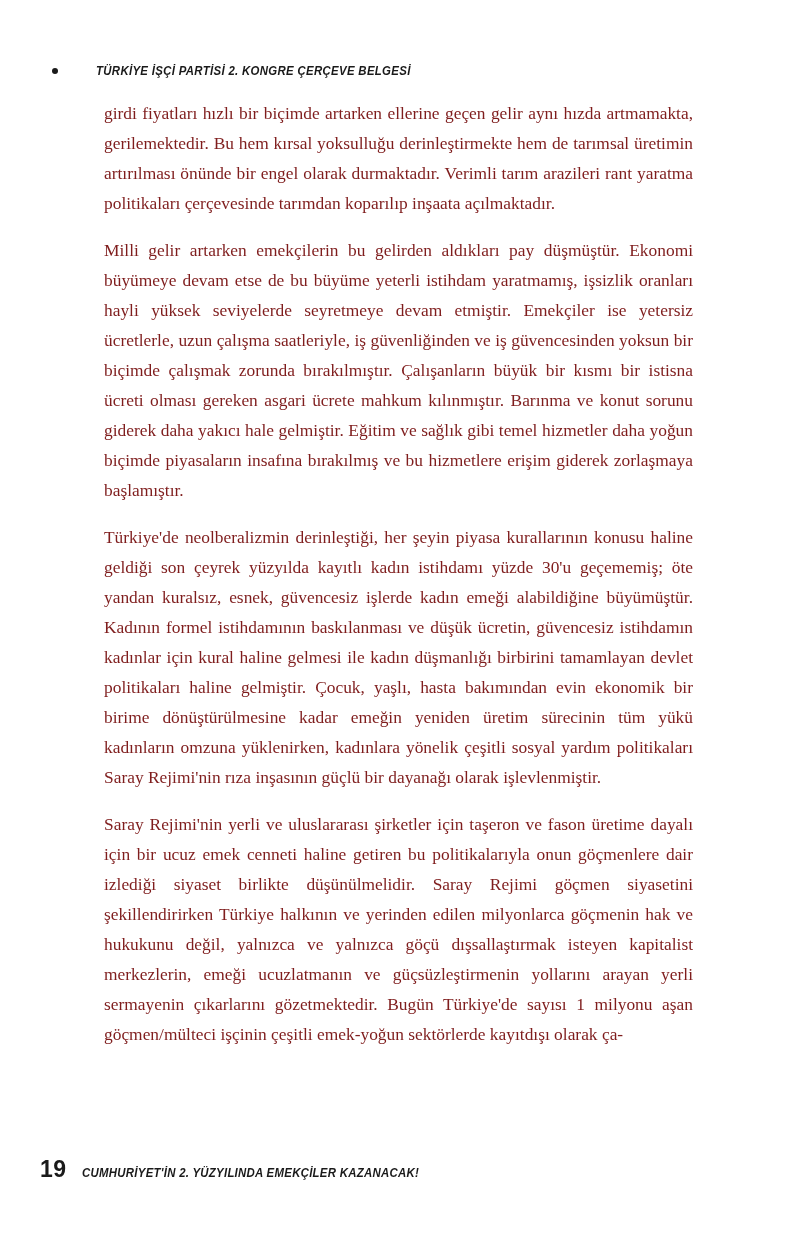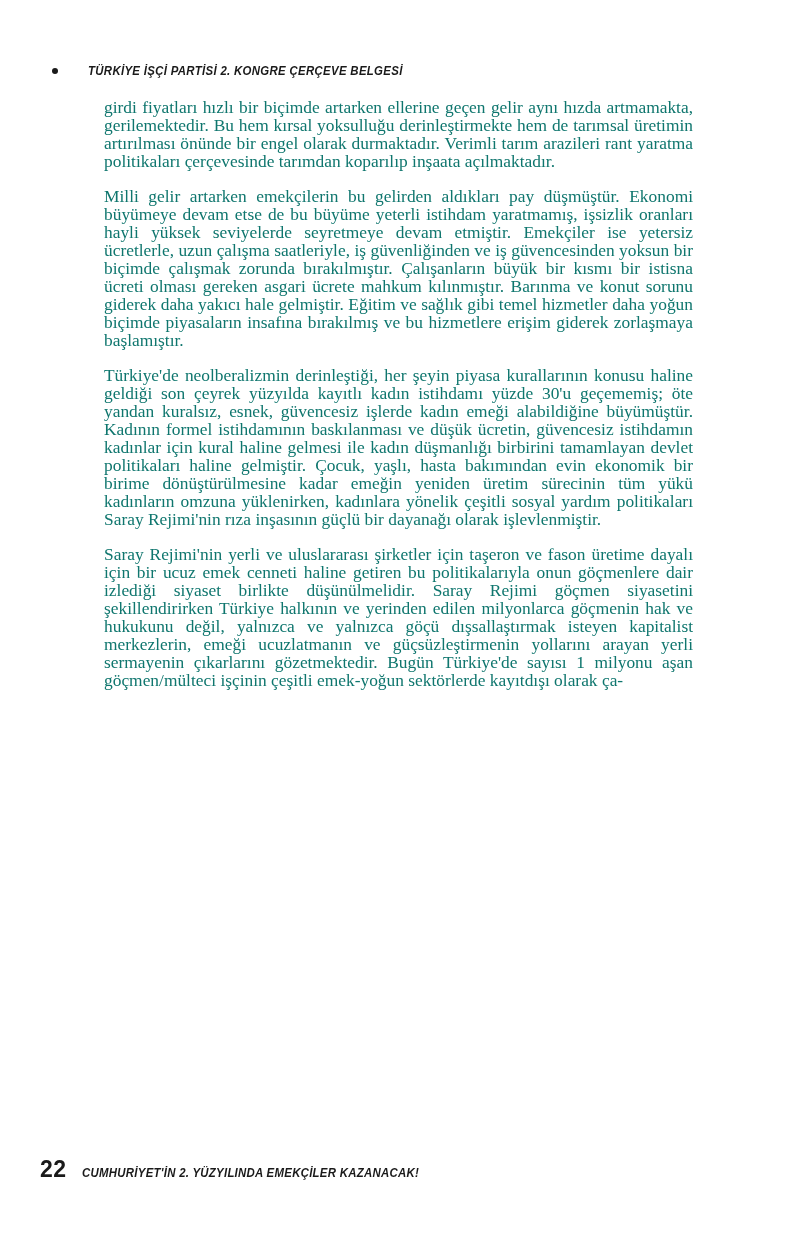--- a/index.html
+++ b/index.html
@@ -26,21 +26,21 @@
 
   
   .running-head {
     position: absolute;
     left: 52px;
     top: 62px;
     right: 52px;
     height: 18px;
     display: flex;
     align-items: center;
-    gap: 4px;
+    gap: 12px;
   }
   .head-bullet {
     width: 6px;
     height: 6px;
     border-radius: 50%;
     background: #1a1a1a;
     flex: 0 0 auto;
     margin-right: 26px;
   }
   .head-title {
@@ -58,25 +58,25 @@
   
   .text-column {
     position: absolute;
     left: 104px;
     top: 98px;
     width: 589px;
   }
   .para {
     margin: 0 0 17px 0;
     font-size: 17.4px;
-    line-height: 18px;
+    line-height: 30px;
     text-align: justify;
     text-justify: inter-word;
     hyphens: manual;
-    color: #0f766e;
+    color: #7f1d1d;
   }
   .para:last-child {
     margin-bottom: 4px;
   }
 
   
   .running-foot {
     position: absolute;
     left: 40px;
     top: 1156px;
@@ -118,17 +118,17 @@
   </div>
 
   <div class="text-column">
     <p class="para">girdi fiyatları hızlı bir biçimde artarken ellerine geçen gelir aynı hızda artmamakta, gerilemektedir. Bu hem kırsal yoksulluğu derinleştirmekte hem de tarımsal üretimin artırılması önünde bir engel olarak durmaktadır. Verimli tarım arazileri rant yaratma politikaları çerçevesinde tarımdan koparılıp inşaata açılmaktadır.</p>
     <p class="para">Milli gelir artarken emekçilerin bu gelirden aldıkları pay düşmüştür. Ekonomi büyümeye devam etse de bu büyüme yeterli istihdam yaratmamış, işsizlik oranları hayli yüksek seviyelerde seyretmeye devam etmiştir. Emekçiler ise yetersiz ücretlerle, uzun çalışma saatleriyle, iş güvenliğinden ve iş güvencesinden yoksun bir biçimde çalışmak zorunda bırakılmıştır. Çalışanların büyük bir kısmı bir istisna ücreti olması gereken asgari ücrete mahkum kılınmıştır. Barınma ve konut sorunu giderek daha yakıcı hale gelmiştir. Eğitim ve sağlık gibi temel hizmetler daha yoğun biçimde piyasaların insafına bırakılmış ve bu hizmetlere erişim giderek zorlaşmaya başlamıştır.</p>
     <p class="para">Türkiye'de neolberalizmin derinleştiği, her şeyin piyasa kurallarının konusu haline geldiği son çeyrek yüzyılda kayıtlı kadın istihdamı yüzde 30'u geçememiş; öte yandan kuralsız, esnek, güvencesiz işlerde kadın emeği alabildiğine büyümüştür. Kadının formel istihdamının baskılanması ve düşük ücretin, güvencesiz istihdamın kadınlar için kural haline gelmesi ile kadın düşmanlığı birbirini tamamlayan devlet politikaları haline gelmiştir. Çocuk, yaşlı, hasta bakımından evin ekonomik bir birime dönüştürülmesine kadar emeğin yeniden üretim sürecinin tüm yükü kadınların omzuna yüklenirken, kadınlara yönelik çeşitli sosyal yardım politikaları Saray Rejimi'nin rıza inşasının güçlü bir dayanağı olarak işlevlenmiştir.</p>
     <p class="para">Saray Rejimi'nin yerli ve uluslararası şirketler için taşeron ve fason üretime dayalı için bir ucuz emek cenneti haline getiren bu politikalarıyla onun göçmenlere dair izlediği siyaset birlikte düşünülmelidir. Saray Rejimi göçmen siyasetini şekillendirirken Türkiye halkının ve yerinden edilen milyonlarca göçmenin hak ve hukukunu değil, yalnızca ve yalnızca göçü dışsallaştırmak isteyen kapitalist merkezlerin, emeği ucuzlatmanın ve güçsüzleştirmenin yollarını arayan yerli sermayenin çıkarlarını gözetmektedir. Bugün Türkiye'de sayısı 1 milyonu aşan göçmen/mülteci işçinin çeşitli emek-yoğun sektörlerde kayıtdışı olarak ça-</p>
   </div>
 
   <div class="running-foot">
-    <span class="foot-pageno">22</span>
+    <span class="foot-pageno">19</span>
     <span class="foot-title">CUMHURİYET'İN 2. YÜZYILINDA EMEKÇİLER KAZANACAK!</span>
   </div>
 
 </div>
 
 </body></html>

